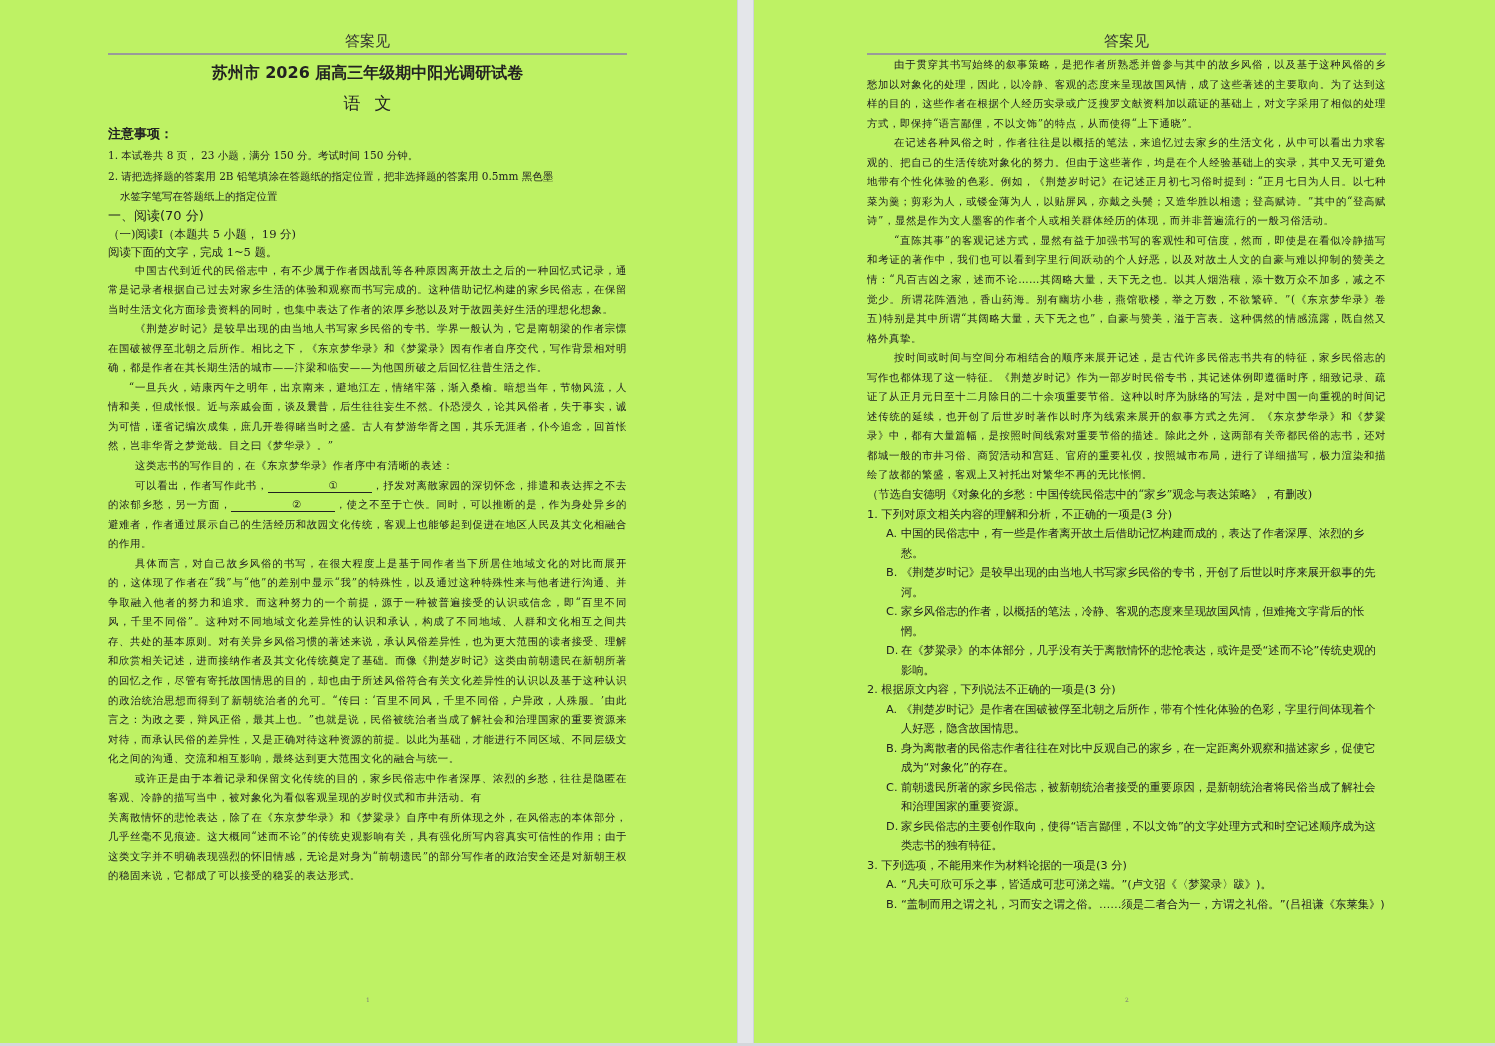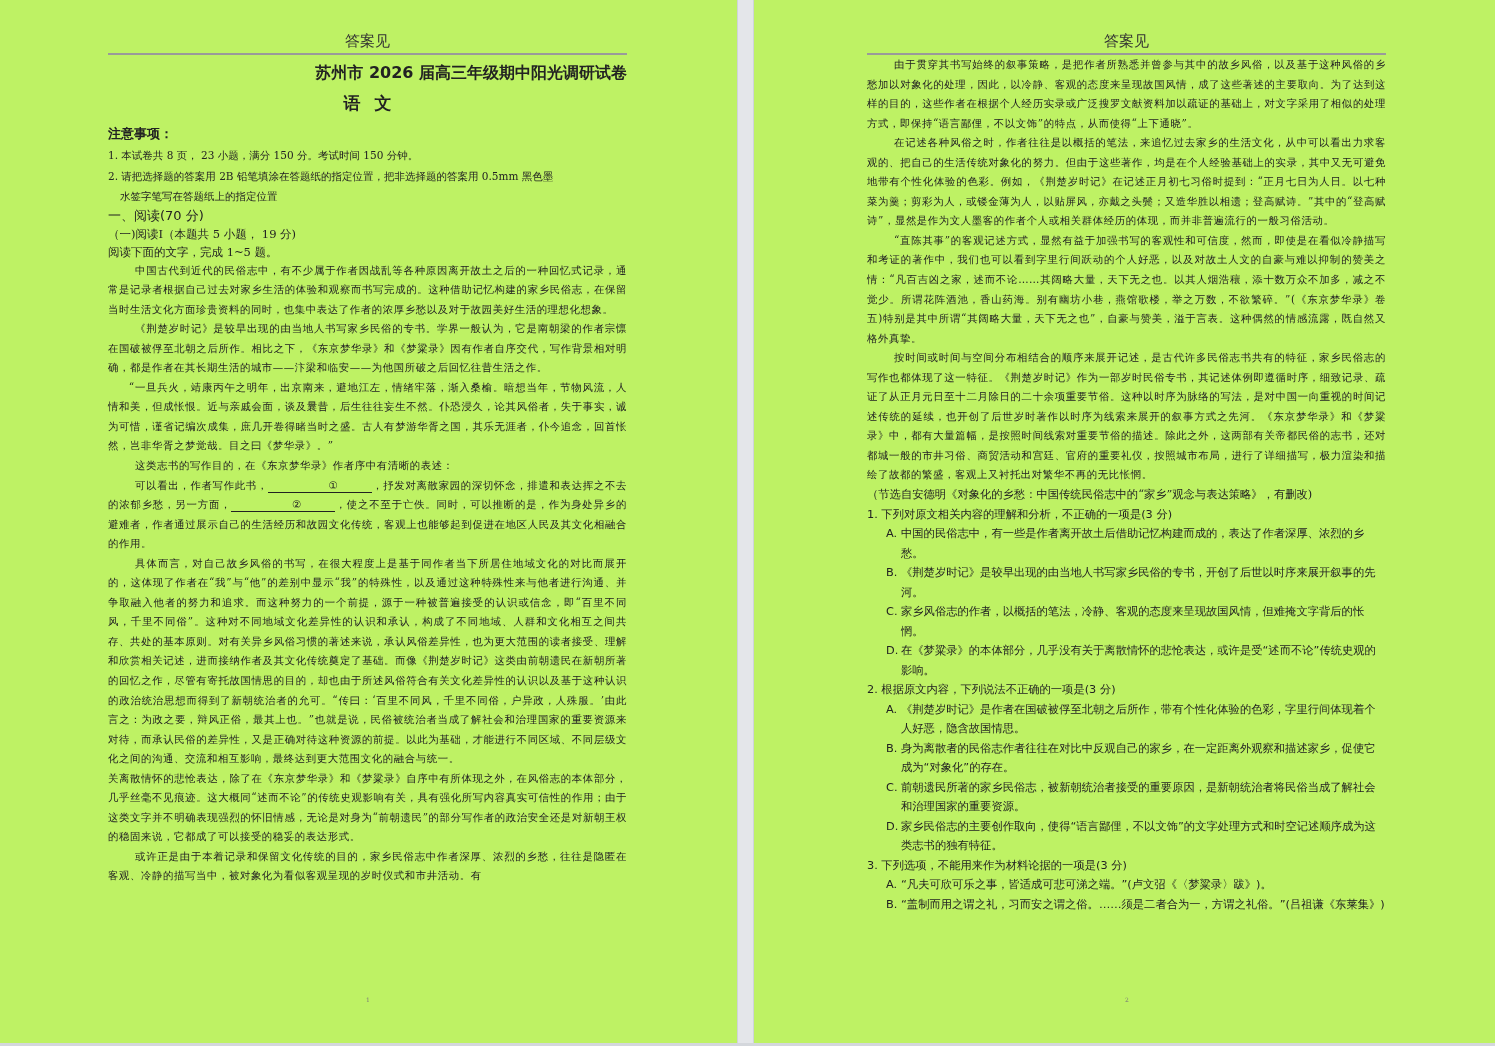--- a/index.html
+++ b/index.html
@@ -8,23 +8,23 @@
   .page{position:absolute;top:0;height:1043px;background:#bef264;}
   .page.left{left:0;width:737px;border-right:1px solid #cfd3d9;}
   .page.right{left:753px;width:742px;border-left:1px solid #cfd3d9;}
   .bottom-line{position:absolute;left:0;right:0;top:1043px;height:3px;background:#d4d7dc;}
   .content{position:absolute;top:30px;}
   .left .content{left:108px;width:519px;}
   .right .content{left:113px;width:519px;}
   .hdr{text-align:center;font-size:15px;color:#333;height:22px;line-height:22px;
        font-family:"DejaVu Sans","Liberation Sans",sans-serif;}
   .hdr-rule{height:2px;background:#9a9a9a;margin-top:1px;margin-bottom:4px;}
-  .title{text-align:right;font-weight:bold;font-size:16px;line-height:28px;margin-top:2px;
+  .title{text-align:center;font-weight:bold;font-size:16px;line-height:28px;margin-top:2px;
          font-family:"DejaVu Sans","Liberation Sans",sans-serif;}
-  .subject{text-align:center;font-weight:bold;font-size:17px;line-height:32px;letter-spacing:14px;padding-left:14px;
+  .subject{text-align:center;font-weight:normal;font-size:17px;line-height:32px;letter-spacing:14px;padding-left:14px;
            font-family:"DejaVu Sans","Liberation Sans",sans-serif;}
   .notice-title{font-weight:bold;font-size:13px;line-height:22px;margin-top:4px;
                 font-family:"DejaVu Sans","Liberation Sans",sans-serif;}
   .note{font-size:10.5px;line-height:20.5px;}
   .note.indent{padding-left:12px;}
   .sect{font-size:13px;line-height:18px;font-family:"DejaVu Sans","Liberation Sans",sans-serif;}
   .sub{font-size:11.5px;line-height:18px;}
   .p{font-size:10.4px;line-height:19.55px;text-align:justify;text-justify:inter-character;letter-spacing:0.6px;}
   .p.ind{text-indent:2.6em;}
   .src{font-size:11.3px;line-height:19.5px;}
@@ -54,22 +54,22 @@
     <div class="sub">（一)阅读Ⅰ（本题共 5 小题， 19 分)</div>
     <div class="sub">阅读下面的文字，完成 1~5 题。</div>
     <div class="p ind">中国古代到近代的民俗志中，有不少属于作者因战乱等各种原因离开故土之后的一种回忆式记录，通常是记录者根据自己过去对家乡生活的体验和观察而书写完成的。这种借助记忆构建的家乡民俗志，在保留当时生活文化方面珍贵资料的同时，也集中表达了作者的浓厚乡愁以及对于故园美好生活的理想化想象。</div>
     <div class="p ind">《荆楚岁时记》是较早出现的由当地人书写家乡民俗的专书。学界一般认为，它是南朝梁的作者宗懔在国破被俘至北朝之后所作。相比之下，《东京梦华录》和《梦粱录》因有作者自序交代，写作背景相对明确，都是作者在其长期生活的城市——汴梁和临安——为他国所破之后回忆往昔生活之作。</div>
     <div class="p ind" style="text-indent:2em;">“一旦兵火，靖康丙午之明年，出京南来，避地江左，情绪牢落，渐入桑榆。暗想当年，节物风流，人情和美，但成怅恨。近与亲戚会面，谈及曩昔，后生往往妄生不然。仆恐浸久，论其风俗者，失于事实，诚为可惜，谨省记编次成集，庶几开卷得睹当时之盛。古人有梦游华胥之国，其乐无涯者，仆今追念，回首怅然，岂非华胥之梦觉哉。目之曰《梦华录》。”</div>
     <div class="p ind">这类志书的写作目的，在《东京梦华录》作者序中有清晰的表述：</div>
     <div class="p ind">
       <span>可以看出，作者写作此书，</span><span class="blank">①</span><span>，抒发对离散家园的深切怀念，排遣和表达挥之不去的浓郁乡愁，另一方面，</span><span class="blank">②</span><span>，使之不至于亡佚。同时，可以推断的是，作为身处异乡的避难者，作者通过展示自己的生活经历和故园文化传统，客观上也能够起到促进在地区人民及其文化相融合的作用。</span>
     </div>
     <div class="p ind">具体而言，对自己故乡风俗的书写，在很大程度上是基于同作者当下所居住地域文化的对比而展开的，这体现了作者在“我”与“他”的差别中显示“我”的特殊性，以及通过这种特殊性来与他者进行沟通、并争取融入他者的努力和追求。而这种努力的一个前提，源于一种被普遍接受的认识或信念，即“百里不同风，千里不同俗”。这种对不同地域文化差异性的认识和承认，构成了不同地域、人群和文化相互之间共存、共处的基本原则。对有关异乡风俗习惯的著述来说，承认风俗差异性，也为更大范围的读者接受、理解和欣赏相关记述，进而接纳作者及其文化传统奠定了基础。而像《荆楚岁时记》这类由前朝遗民在新朝所著的回忆之作，尽管有寄托故国情思的目的，却也由于所述风俗符合有关文化差异性的认识以及基于这种认识的政治统治思想而得到了新朝统治者的允可。“传曰：‘百里不同风，千里不同俗，户异政，人殊服。’由此言之：为政之要，辩风正俗，最其上也。”也就是说，民俗被统治者当成了解社会和治理国家的重要资源来对待，而承认民俗的差异性，又是正确对待这种资源的前提。以此为基础，才能进行不同区域、不同层级文化之间的沟通、交流和相互影响，最终达到更大范围文化的融合与统一。</div>
+    <div class="p ind">或许正是由于本着记录和保留文化传统的目的，家乡民俗志中作者深厚、浓烈的乡愁，往往是隐匿在客观、冷静的描写当中，被对象化为看似客观呈现的岁时仪式和市井活动。有</div>
     <div class="p">关离散情怀的悲怆表达，除了在《东京梦华录》和《梦粱录》自序中有所体现之外，在风俗志的本体部分，几乎丝毫不见痕迹。这大概同“述而不论”的传统史观影响有关，具有强化所写内容真实可信性的作用；由于这类文字并不明确表现强烈的怀旧情感，无论是对身为“前朝遗民”的部分写作者的政治安全还是对新朝王权的稳固来说，它都成了可以接受的稳妥的表达形式。</div>
-    <div class="p ind">或许正是由于本着记录和保留文化传统的目的，家乡民俗志中作者深厚、浓烈的乡愁，往往是隐匿在客观、冷静的描写当中，被对象化为看似客观呈现的岁时仪式和市井活动。有</div>
   </div>
   <div class="pgnum">1</div>
 </div>
 
 <div class="page right">
   <div class="content">
     <div class="hdr">答案见</div>
     <div class="hdr-rule" style="margin-bottom:0;"></div>
     <div class="p ind">由于贯穿其书写始终的叙事策略，是把作者所熟悉并曾参与其中的故乡风俗，以及基于这种风俗的乡愁加以对象化的处理，因此，以冷静、客观的态度来呈现故国风情，成了这些著述的主要取向。为了达到这样的目的，这些作者在根据个人经历实录或广泛搜罗文献资料加以疏证的基础上，对文字采用了相似的处理方式，即保持“语言鄙俚，不以文饰”的特点，从而使得“上下通晓”。</div>
     <div class="p ind">在记述各种风俗之时，作者往往是以概括的笔法，来追忆过去家乡的生活文化，从中可以看出力求客观的、把自己的生活传统对象化的努力。但由于这些著作，均是在个人经验基础上的实录，其中又无可避免地带有个性化体验的色彩。例如，《荆楚岁时记》在记述正月初七习俗时提到：“正月七日为人日。以七种菜为羹；剪彩为人，或镂金薄为人，以贴屏风，亦戴之头鬓；又造华胜以相遗；登高赋诗。”其中的“登高赋诗”，显然是作为文人墨客的作者个人或相关群体经历的体现，而并非普遍流行的一般习俗活动。</div>

